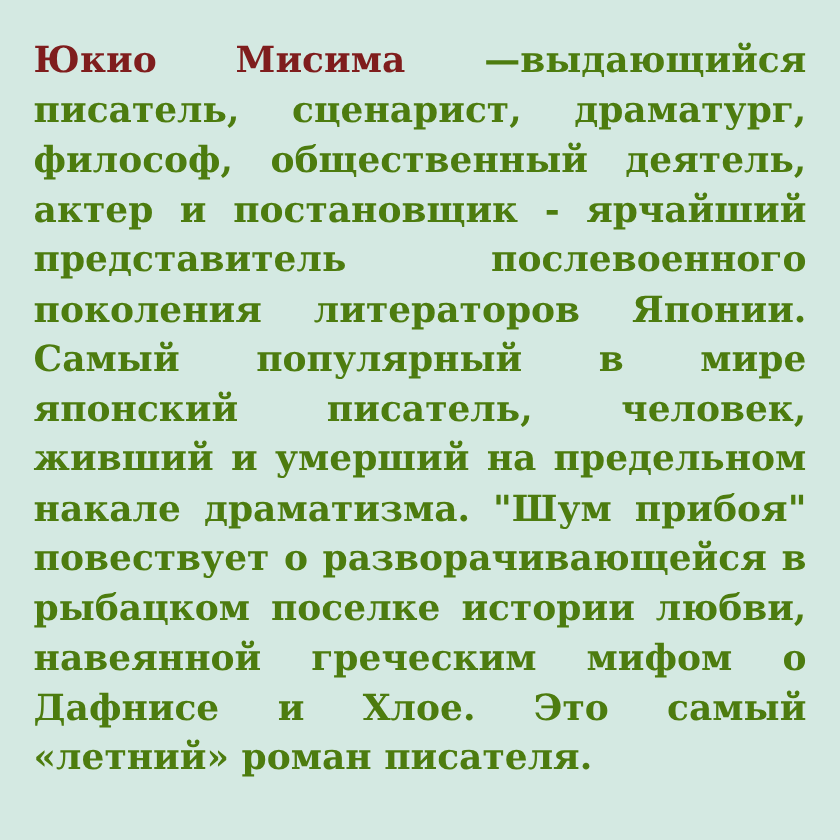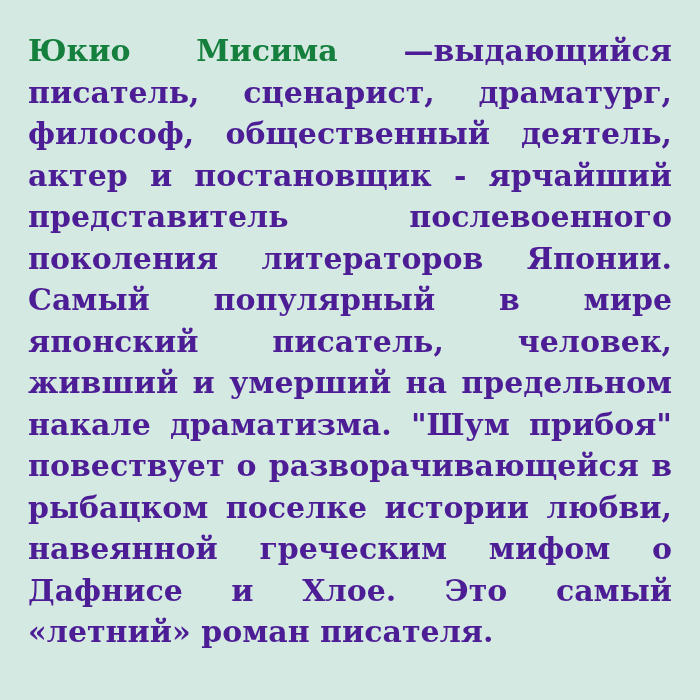--- a/index.html
+++ b/index.html
@@ -27,24 +27,24 @@
     text-align-last: left;
     font-size: 30px;
     line-height: 41.5px;
     color: #2b2f6e;
     font-weight: 700;
     letter-spacing: 0px;
     word-spacing: 0px;
     font-family: "DejaVu Serif", serif;
   }
   .author {
-    color: #15803d;
+    color: #7f1d1d;
   }
   .body-text {
-    color: #4c1d95;
+    color: #4d7c0f;
   }
 </style>
 </head>
 <body>
 
 <div class="page">
   <p class="blurb"><span class="author">Юкио Мисима</span><span class="body-text"> —выдающийся писатель, сценарист, драматург, философ, общественный деятель, актер и постановщик - ярчайший представитель послевоенного поколения литераторов Японии. Самый популярный в мире японский писатель, человек, живший и умерший на предельном накале драматизма. "Шум прибоя" повествует о разворачивающейся в рыбацком поселке истории любви, навеянной греческим мифом о Дафнисе и Хлое. Это самый «летний» роман писателя.</span></p>
 </div>
 
 </body></html>

